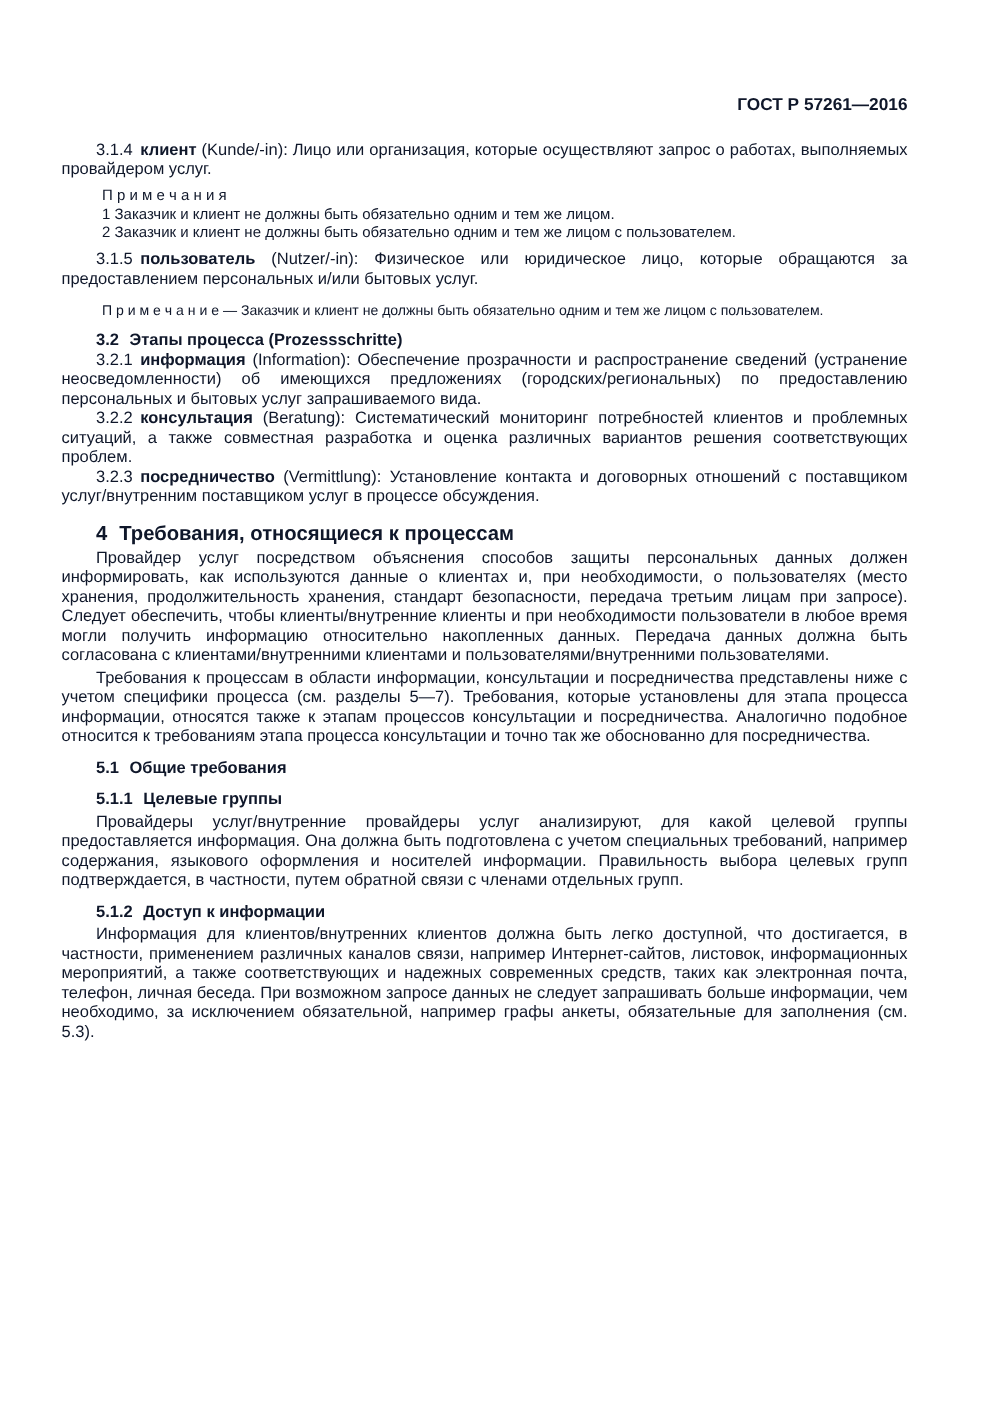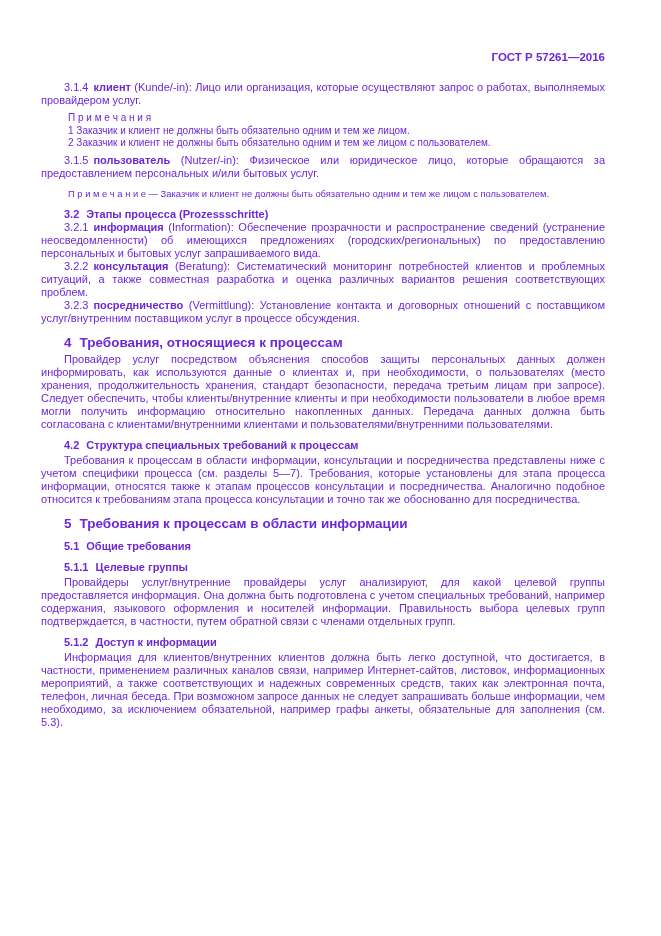--- a/index.html
+++ b/index.html
@@ -6,23 +6,23 @@
     margin: 0;
     padding: 0;
     background: #ffffff;
   }
   .page {
     position: relative;
     width: 661px;
     height: 744px;
     background: #ffffff;
     box-sizing: border-box;
-    padding: 51px 56px 0 41px;
+    padding: 64px 56px 0 41px;
     font-family: "Liberation Sans", "DejaVu Sans", sans-serif;
-    color: #6d28d9;
+    color: #0f172a;
     overflow: hidden;
   }
   .doc-header {
     text-align: right;
     font-weight: bold;
     font-size: 11.5px;
     line-height: 13px;
     margin: 0 0 17px 0;
   }
   p.body {
@@ -99,25 +99,23 @@
 
   <p class="body"><span class="num">3.2.2</span><b>консультация</b> <span>(Beratung): Систематический мониторинг потребностей клиентов и проблемных ситуаций, а также совместная разработка и оценка различных вариантов решения соответствующих проблем.</span></p>
 
   <p class="body"><span class="num">3.2.3</span><b>посредничество</b> <span>(Vermittlung): Установление контакта и договорных отношений с поставщиком услуг/внутренним поставщиком услуг в процессе обсуждения.</span></p>
 
   <h1 class="sect"><span class="num">4</span><span>Требования, относящиеся к процессам</span></h1>
 
 
   <p class="body after-head">Провайдер услуг посредством объяснения способов защиты персональных данных должен информировать, как используются данные о клиентах и, при необходимости, о пользователях (место хранения, продолжительность хранения, стандарт безопасности, передача третьим лицам при запросе). Следует обеспечить, чтобы клиенты/внутренние клиенты и при необходимости пользователи в любое время могли получить информацию относительно накопленных данных. Передача данных должна быть согласована с клиентами/внутренними клиентами и пользователями/внутренними пользователями.</p>
 
-  <h2 class="sub"><span class="num">4.2</span><span>Структура специальных требований к процессам</span></h2>
 
   <p class="body after-head">Требования к процессам в области информации, консультации и посредничества представлены ниже с учетом специфики процесса (см. разделы 5—7). Требования, которые установлены для этапа процесса информации, относятся также к этапам процессов консультации и посредничества. Аналогично подобное относится к требованиям этапа процесса консультации и точно так же обоснованно для посредничества.</p>
 
-  <h1 class="sect"><span class="num">5</span><span>Требования к процессам в области информации</span></h1>
 
   <h2 class="sub mt14"><span class="num">5.1</span><span>Общие требования</span></h2>
 
   <h2 class="sub mt2"><span class="num">5.1.1</span><span>Целевые группы</span></h2>
 
   <p class="body after-head">Провайдеры услуг/внутренние провайдеры услуг анализируют, для какой целевой группы предоставляется информация. Она должна быть подготовлена с учетом специальных требований, например содержания, языкового оформления и носителей информации. Правильность выбора целевых групп подтверждается, в частности, путем обратной связи с членами отдельных групп.</p>
 
   <h2 class="sub mt2"><span class="num">5.1.2</span><span>Доступ к информации</span></h2>
 
   <p class="body after-head">Информация для клиентов/внутренних клиентов должна быть легко доступной, что достигается, в частности, применением различных каналов связи, например Интернет-сайтов, листовок, информационных мероприятий, а также соответствующих и надежных современных средств, таких как электронная почта, телефон, личная беседа. При возможном запросе данных не следует запрашивать больше информации, чем необходимо, за исключением обязательной, например графы анкеты, обязательные для заполнения (см. 5.3).</p>

